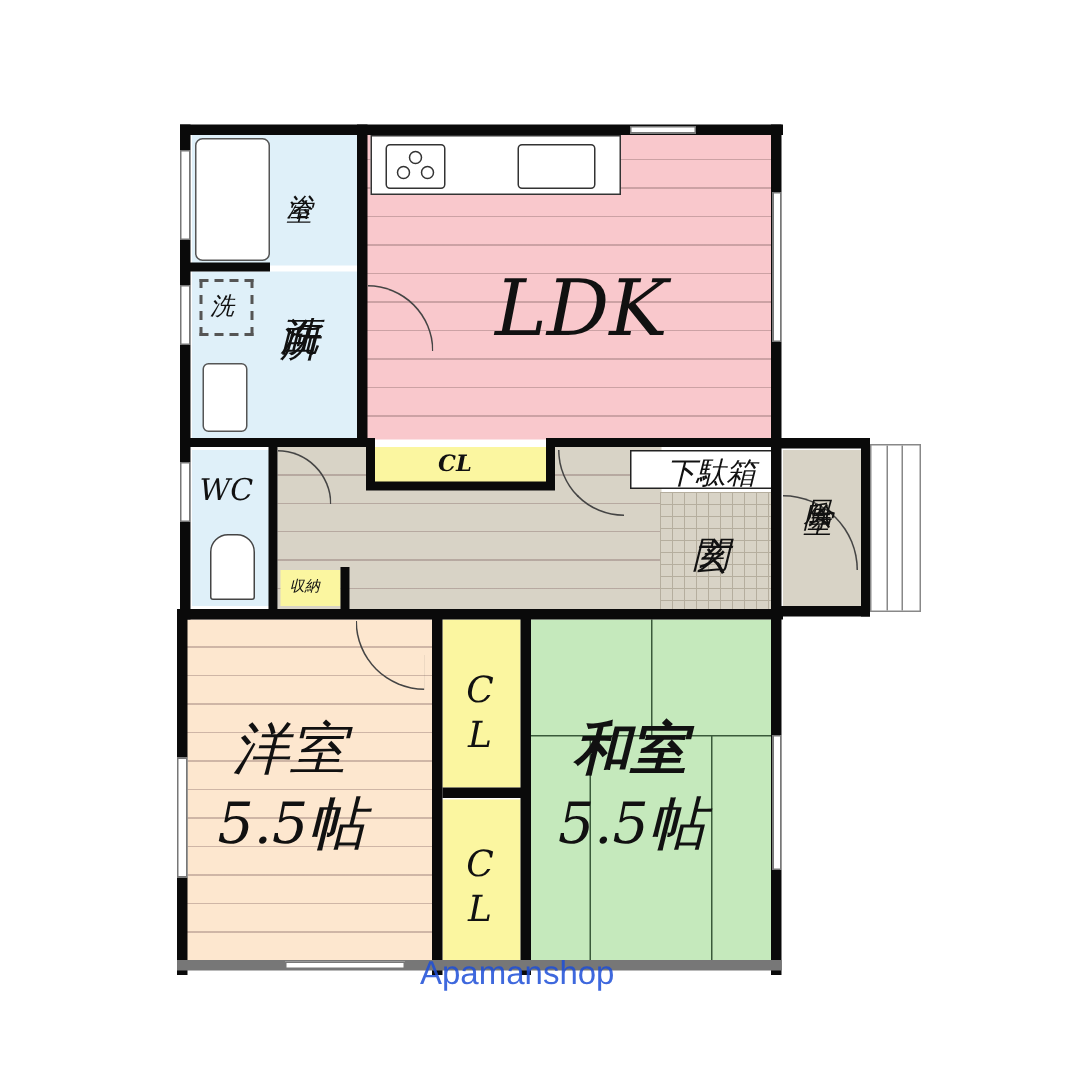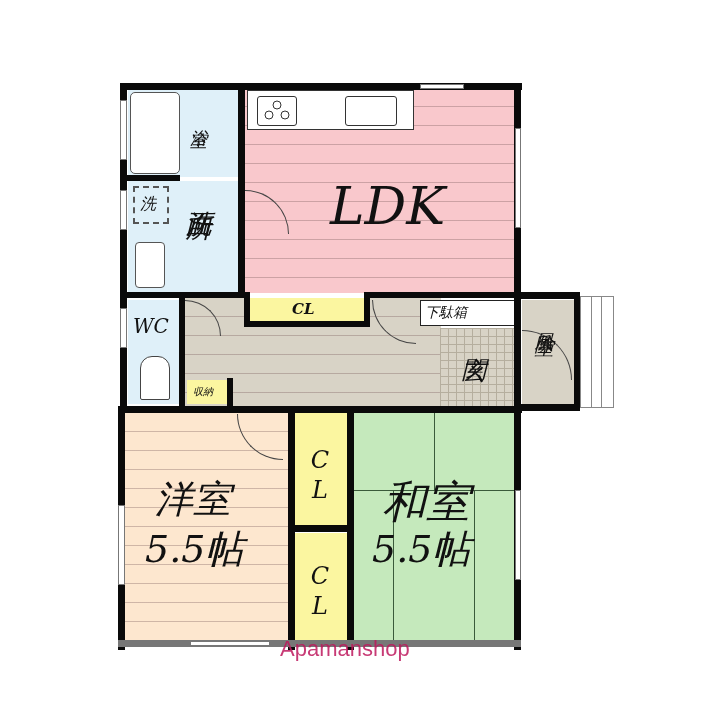--- a/index.html
+++ b/index.html
@@ -7,21 +7,21 @@
   .abs{position:absolute;box-sizing:border-box;}
   .wall{position:absolute;background:#0a0a0a;}
   .room{position:absolute;box-sizing:border-box;}
   .lines{background-image:repeating-linear-gradient(to bottom, transparent 0, transparent 18px, rgba(120,90,90,0.35) 18px, rgba(120,90,90,0.35) 19px);}
   .lbl{position:absolute;font-style:italic;color:#111;white-space:nowrap;line-height:1;}
   .vert{writing-mode:vertical-rl;text-orientation:upright;letter-spacing:2px;}
   .win{position:absolute;background:#fff;border:1px solid #777;box-sizing:border-box;}
   .door-arc{position:absolute;border:1px solid #444;box-sizing:border-box;}
   .tatami-line{position:absolute;background:#3a5a3a;}
   .shoe-tile{background-color:#d8d3c6;background-image:linear-gradient(#b5ae9e 1px, transparent 1px),linear-gradient(90deg,#b5ae9e 1px, transparent 1px);background-size:8px 8px;}
-  .watermark{position:absolute;font-family:"Liberation Sans",sans-serif;color:#be185d;font-size:22px;opacity:0.85;}
+  .watermark{position:absolute;font-family:"Liberation Sans",sans-serif;color:#1d4ed8;font-size:22px;opacity:0.85;}
 </style>
 </head>
 <body>
 
 <div class="room lines" style="left:244px;top:88px;width:272px;height:205px;background-color:#f9c8cc;"></div>
 
 <div class="room" style="left:247px;top:90px;width:167px;height:40px;background:#fff;border:1px solid #333;"></div>
 <div class="abs" style="left:257px;top:96px;width:40px;height:30px;border:1px solid #333;border-radius:3px;background:#fff;">
   <svg width="38" height="28" viewBox="0 0 38 28">
       <circle cx="19" cy="8" r="4" fill="none" stroke="#333"></circle>
@@ -119,23 +119,23 @@
 <div class="door-arc" style="left:237px;top:414px;width:46px;height:46px;border-radius:0 0 0 46px;border-right:none;border-top:none;"></div>
 <div class="door-arc" style="left:522px;top:330px;width:50px;height:50px;border-radius:0 50px 0 0;border-left:none;border-bottom:none;"></div>
 
 <div class="lbl" style="left:330px;top:180px;font-size:52px;">LDK</div>
 <div class="lbl vert" style="left:190px;top:116px;font-size:17px;">浴室</div>
 <div class="lbl" style="left:140px;top:196px;font-size:16px;">洗</div>
 <div class="lbl vert" style="left:186px;top:190px;font-size:26px;">洗面所</div>
 <div class="lbl" style="left:133px;top:316px;font-size:20px;">WC</div>
 <div class="lbl" style="left:292px;top:302px;font-size:15px;font-weight:bold;">CL</div>
 <div class="lbl" style="left:193px;top:387px;font-size:10px;">収納</div>
-<div class="lbl" style="left:425px;top:305px;font-size:14px;">下駄箱</div>
+<div class="lbl" style="left:444px;top:305px;font-size:20px;">下駄箱</div>
 <div class="lbl vert" style="left:462px;top:338px;font-size:24px;">玄関</div>
 <div class="lbl vert" style="left:535px;top:318px;font-size:19px;">風除室</div>
 <div class="lbl" style="left:155px;top:480px;font-size:38px;">洋室</div>
 <div class="lbl" style="left:145px;top:530px;font-size:38px;">5.5帖</div>
 <div class="lbl vert" style="left:308px;top:446px;font-size:24px;">CL</div>
 <div class="lbl vert" style="left:308px;top:562px;font-size:24px;">CL</div>
-<div class="lbl" style="left:382px;top:480px;font-size:44px;">和室</div>
+<div class="lbl" style="left:382px;top:480px;font-size:38px;font-weight:bold;">和室</div>
 <div class="lbl" style="left:372px;top:530px;font-size:38px;">5.5帖</div>
 
 <div class="watermark" style="left:280px;top:636px;">Apamanshop</div>
 
 </body></html>

